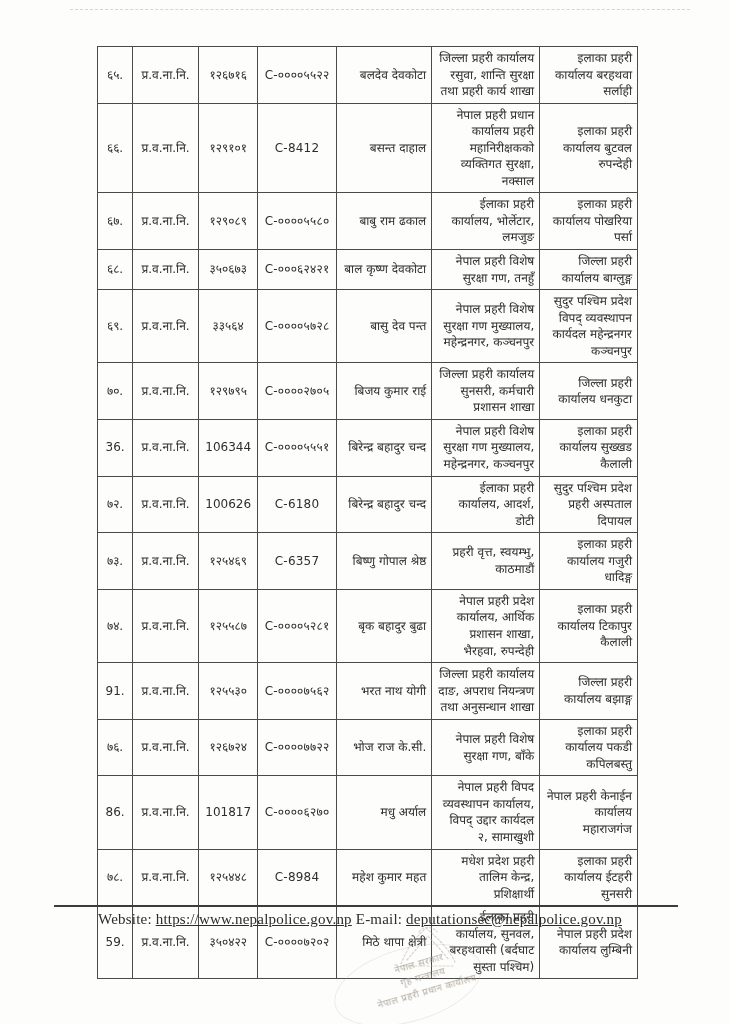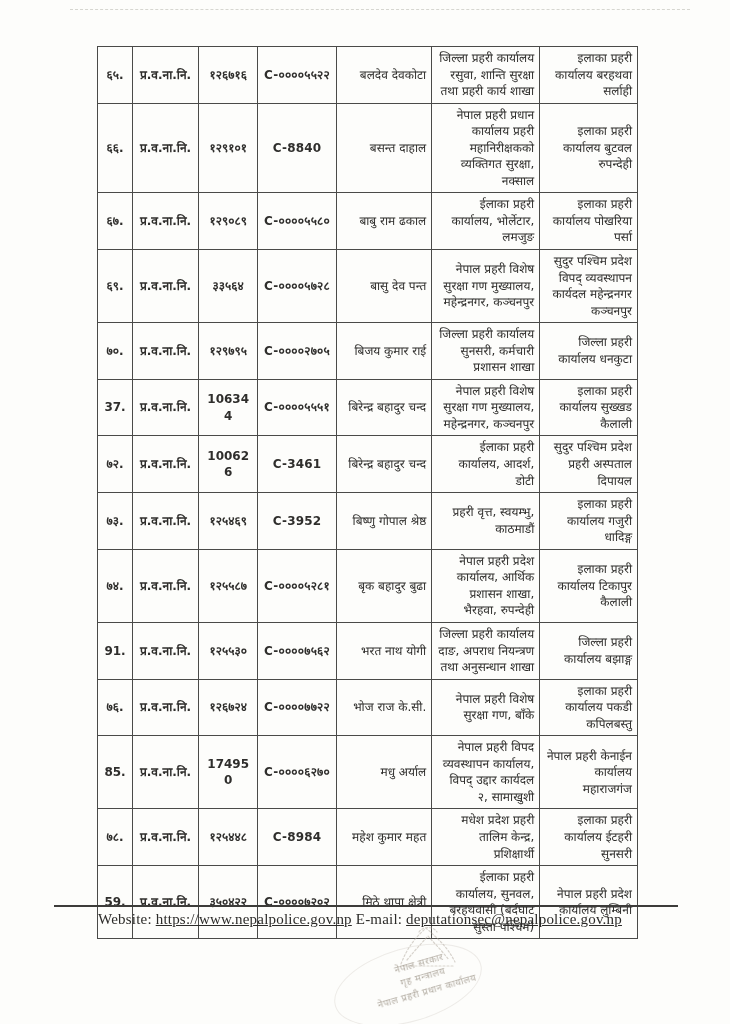--- a/index.html
+++ b/index.html
@@ -20,21 +20,21 @@
   .table-wrap { position:absolute; top:46px; left:97px; width:541px; }
   table.roster { border-collapse:collapse; width:100%; table-layout:fixed; }
   table.roster td {
     border:1px solid #4a4a48;
     padding:3px 5px;
     vertical-align:middle;
     font-size:12px; line-height:1.38;
     color:#2f2e2c;
     word-wrap:break-word;
   }
-  td.col-sn, td.col-rank, td.col-number, td.col-code { text-align:center;font-weight:bold; }
+  td.col-sn, td.col-rank, td.col-number, td.col-code { text-align:center; }
   td.col-name, td.col-current_office, td.col-new_office { text-align:right; }
   td.col-code { font-size:11.5px; letter-spacing:.2px; }
 
   
   .footer-rule {
     position:absolute; top:905px; left:54px; width:624px; height:0;
     border-top:2px solid #3d3c3a;
   }
   .footer-text {
     position:absolute; top:911px; left:15px; width:690px;
@@ -89,75 +89,84 @@
             <td class="col-number">१२६७१६</td>
             <td class="col-code">C-००००५५२२</td>
             <td class="col-name">बलदेव देवकोटा</td>
             <td class="col-current_office">जिल्ला प्रहरी कार्यालय रसुवा, शान्ति सुरक्षा तथा प्रहरी कार्य शाखा</td>
             <td class="col-new_office">इलाका प्रहरी कार्यालय बरहथवा सर्लाही</td>
           </tr>
           <tr>
             <td class="col-sn">६६.</td>
             <td class="col-rank">प्र.व.ना.नि.</td>
             <td class="col-number">१२९१०१</td>
-            <td class="col-code">C-8840</td>
+            <td class="col-code">C-8412</td>
             <td class="col-name">बसन्त दाहाल</td>
             <td class="col-current_office">नेपाल प्रहरी प्रधान कार्यालय प्रहरी महानिरीक्षकको व्यक्तिगत सुरक्षा, नक्साल</td>
             <td class="col-new_office">इलाका प्रहरी कार्यालय बुटवल रुपन्देही</td>
           </tr>
           <tr>
             <td class="col-sn">६७.</td>
             <td class="col-rank">प्र.व.ना.नि.</td>
             <td class="col-number">१२९०८९</td>
             <td class="col-code">C-००००५५८०</td>
             <td class="col-name">बाबु राम ढकाल</td>
             <td class="col-current_office">ईलाका प्रहरी कार्यालय, भोर्लेटार, लमजुङ</td>
             <td class="col-new_office">इलाका प्रहरी कार्यालय पोखरिया पर्सा</td>
           </tr>
           <tr>
+            <td class="col-sn">६८.</td>
+            <td class="col-rank">प्र.व.ना.नि.</td>
+            <td class="col-number">३५०६७३</td>
+            <td class="col-code">C-०००६२४२१</td>
+            <td class="col-name">बाल कृष्ण देवकोटा</td>
+            <td class="col-current_office">नेपाल प्रहरी विशेष सुरक्षा गण, तनहुँ</td>
+            <td class="col-new_office">जिल्ला प्रहरी कार्यालय बाग्लुङ्ग</td>
+          </tr>
+          <tr>
             <td class="col-sn">६९.</td>
             <td class="col-rank">प्र.व.ना.नि.</td>
             <td class="col-number">३३५६४</td>
             <td class="col-code">C-००००५७२८</td>
             <td class="col-name">बासु देव पन्त</td>
             <td class="col-current_office">नेपाल प्रहरी विशेष सुरक्षा गण मुख्यालय, महेन्द्रनगर, कञ्चनपुर</td>
             <td class="col-new_office">सुदुर पश्चिम प्रदेश विपद् व्यवस्थापन कार्यदल महेन्द्रनगर कञ्चनपुर</td>
           </tr>
           <tr>
             <td class="col-sn">७०.</td>
             <td class="col-rank">प्र.व.ना.नि.</td>
             <td class="col-number">१२९७९५</td>
             <td class="col-code">C-००००२७०५</td>
             <td class="col-name">बिजय कुमार राई</td>
             <td class="col-current_office">जिल्ला प्रहरी कार्यालय सुनसरी, कर्मचारी प्रशासन शाखा</td>
             <td class="col-new_office">जिल्ला प्रहरी कार्यालय धनकुटा</td>
           </tr>
           <tr>
-            <td class="col-sn">37.</td>
+            <td class="col-sn">36.</td>
             <td class="col-rank">प्र.व.ना.नि.</td>
             <td class="col-number">106344</td>
             <td class="col-code">C-००००५५५१</td>
             <td class="col-name">बिरेन्द्र बहादुर चन्द</td>
             <td class="col-current_office">नेपाल प्रहरी विशेष सुरक्षा गण मुख्यालय, महेन्द्रनगर, कञ्चनपुर</td>
             <td class="col-new_office">इलाका प्रहरी कार्यालय सुख्खड कैलाली</td>
           </tr>
           <tr>
             <td class="col-sn">७२.</td>
             <td class="col-rank">प्र.व.ना.नि.</td>
             <td class="col-number">100626</td>
-            <td class="col-code">C-3461</td>
+            <td class="col-code">C-6180</td>
             <td class="col-name">बिरेन्द्र बहादुर चन्द</td>
             <td class="col-current_office">ईलाका प्रहरी कार्यालय, आदर्श, डोटी</td>
             <td class="col-new_office">सुदुर पश्चिम प्रदेश प्रहरी अस्पताल दिपायल</td>
           </tr>
           <tr>
             <td class="col-sn">७३.</td>
             <td class="col-rank">प्र.व.ना.नि.</td>
             <td class="col-number">१२५४६९</td>
-            <td class="col-code">C-3952</td>
+            <td class="col-code">C-6357</td>
             <td class="col-name">बिष्णु गोपाल श्रेष्ठ</td>
             <td class="col-current_office">प्रहरी वृत्त, स्वयम्भु, काठमाडौं</td>
             <td class="col-new_office">इलाका प्रहरी कार्यालय गजुरी धादिङ्ग</td>
           </tr>
           <tr>
             <td class="col-sn">७४.</td>
             <td class="col-rank">प्र.व.ना.नि.</td>
             <td class="col-number">१२५५८७</td>
             <td class="col-code">C-००००५२८१</td>
             <td class="col-name">बृक बहादुर बुढा</td>
@@ -176,23 +185,23 @@
           <tr>
             <td class="col-sn">७६.</td>
             <td class="col-rank">प्र.व.ना.नि.</td>
             <td class="col-number">१२६७२४</td>
             <td class="col-code">C-००००७७२२</td>
             <td class="col-name">भोज राज के.सी.</td>
             <td class="col-current_office">नेपाल प्रहरी विशेष सुरक्षा गण, बाँके</td>
             <td class="col-new_office">इलाका प्रहरी कार्यालय पकडी कपिलबस्तु</td>
           </tr>
           <tr>
-            <td class="col-sn">85.</td>
-            <td class="col-rank">प्र.व.ना.नि.</td>
-            <td class="col-number">174950</td>
+            <td class="col-sn">86.</td>
+            <td class="col-rank">प्र.व.ना.नि.</td>
+            <td class="col-number">101817</td>
             <td class="col-code">C-००००६२७०</td>
             <td class="col-name">मधु अर्याल</td>
             <td class="col-current_office">नेपाल प्रहरी विपद व्यवस्थापन कार्यालय, विपद् उद्दार कार्यदल २, सामाखुशी</td>
             <td class="col-new_office">नेपाल प्रहरी केनाईन कार्यालय महाराजगंज</td>
           </tr>
           <tr>
             <td class="col-sn">७८.</td>
             <td class="col-rank">प्र.व.ना.नि.</td>
             <td class="col-number">१२५४४८</td>
             <td class="col-code">C-8984</td>

